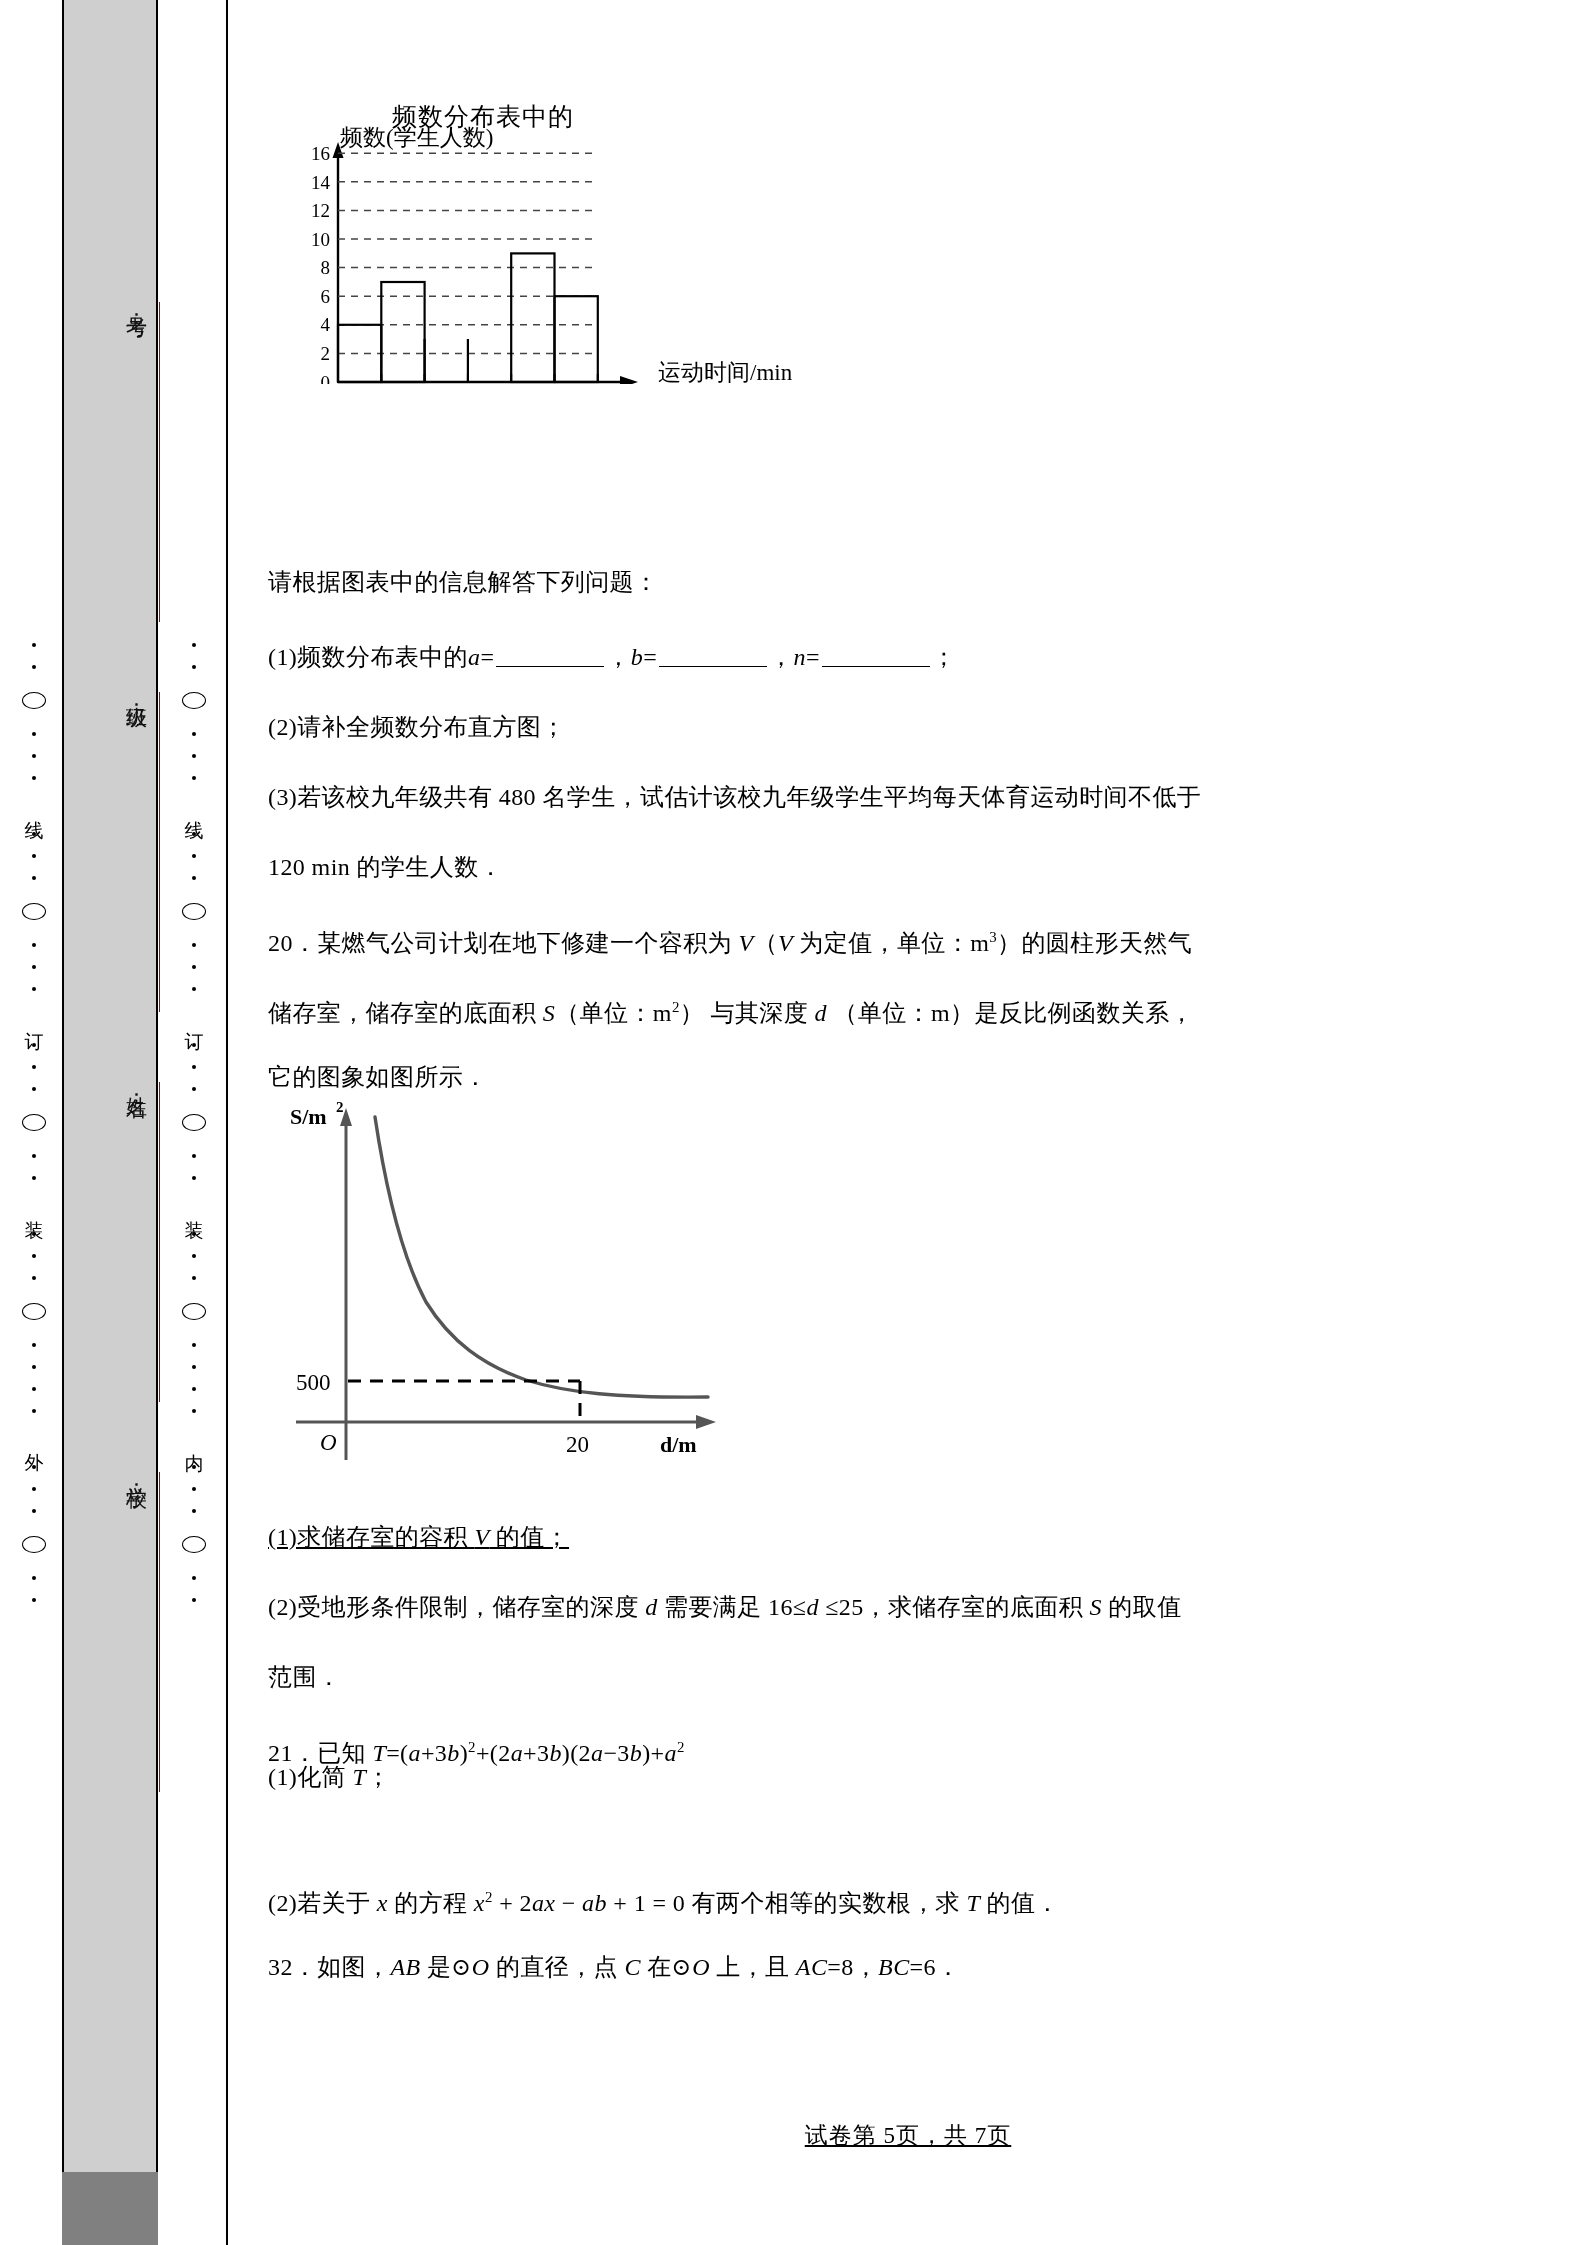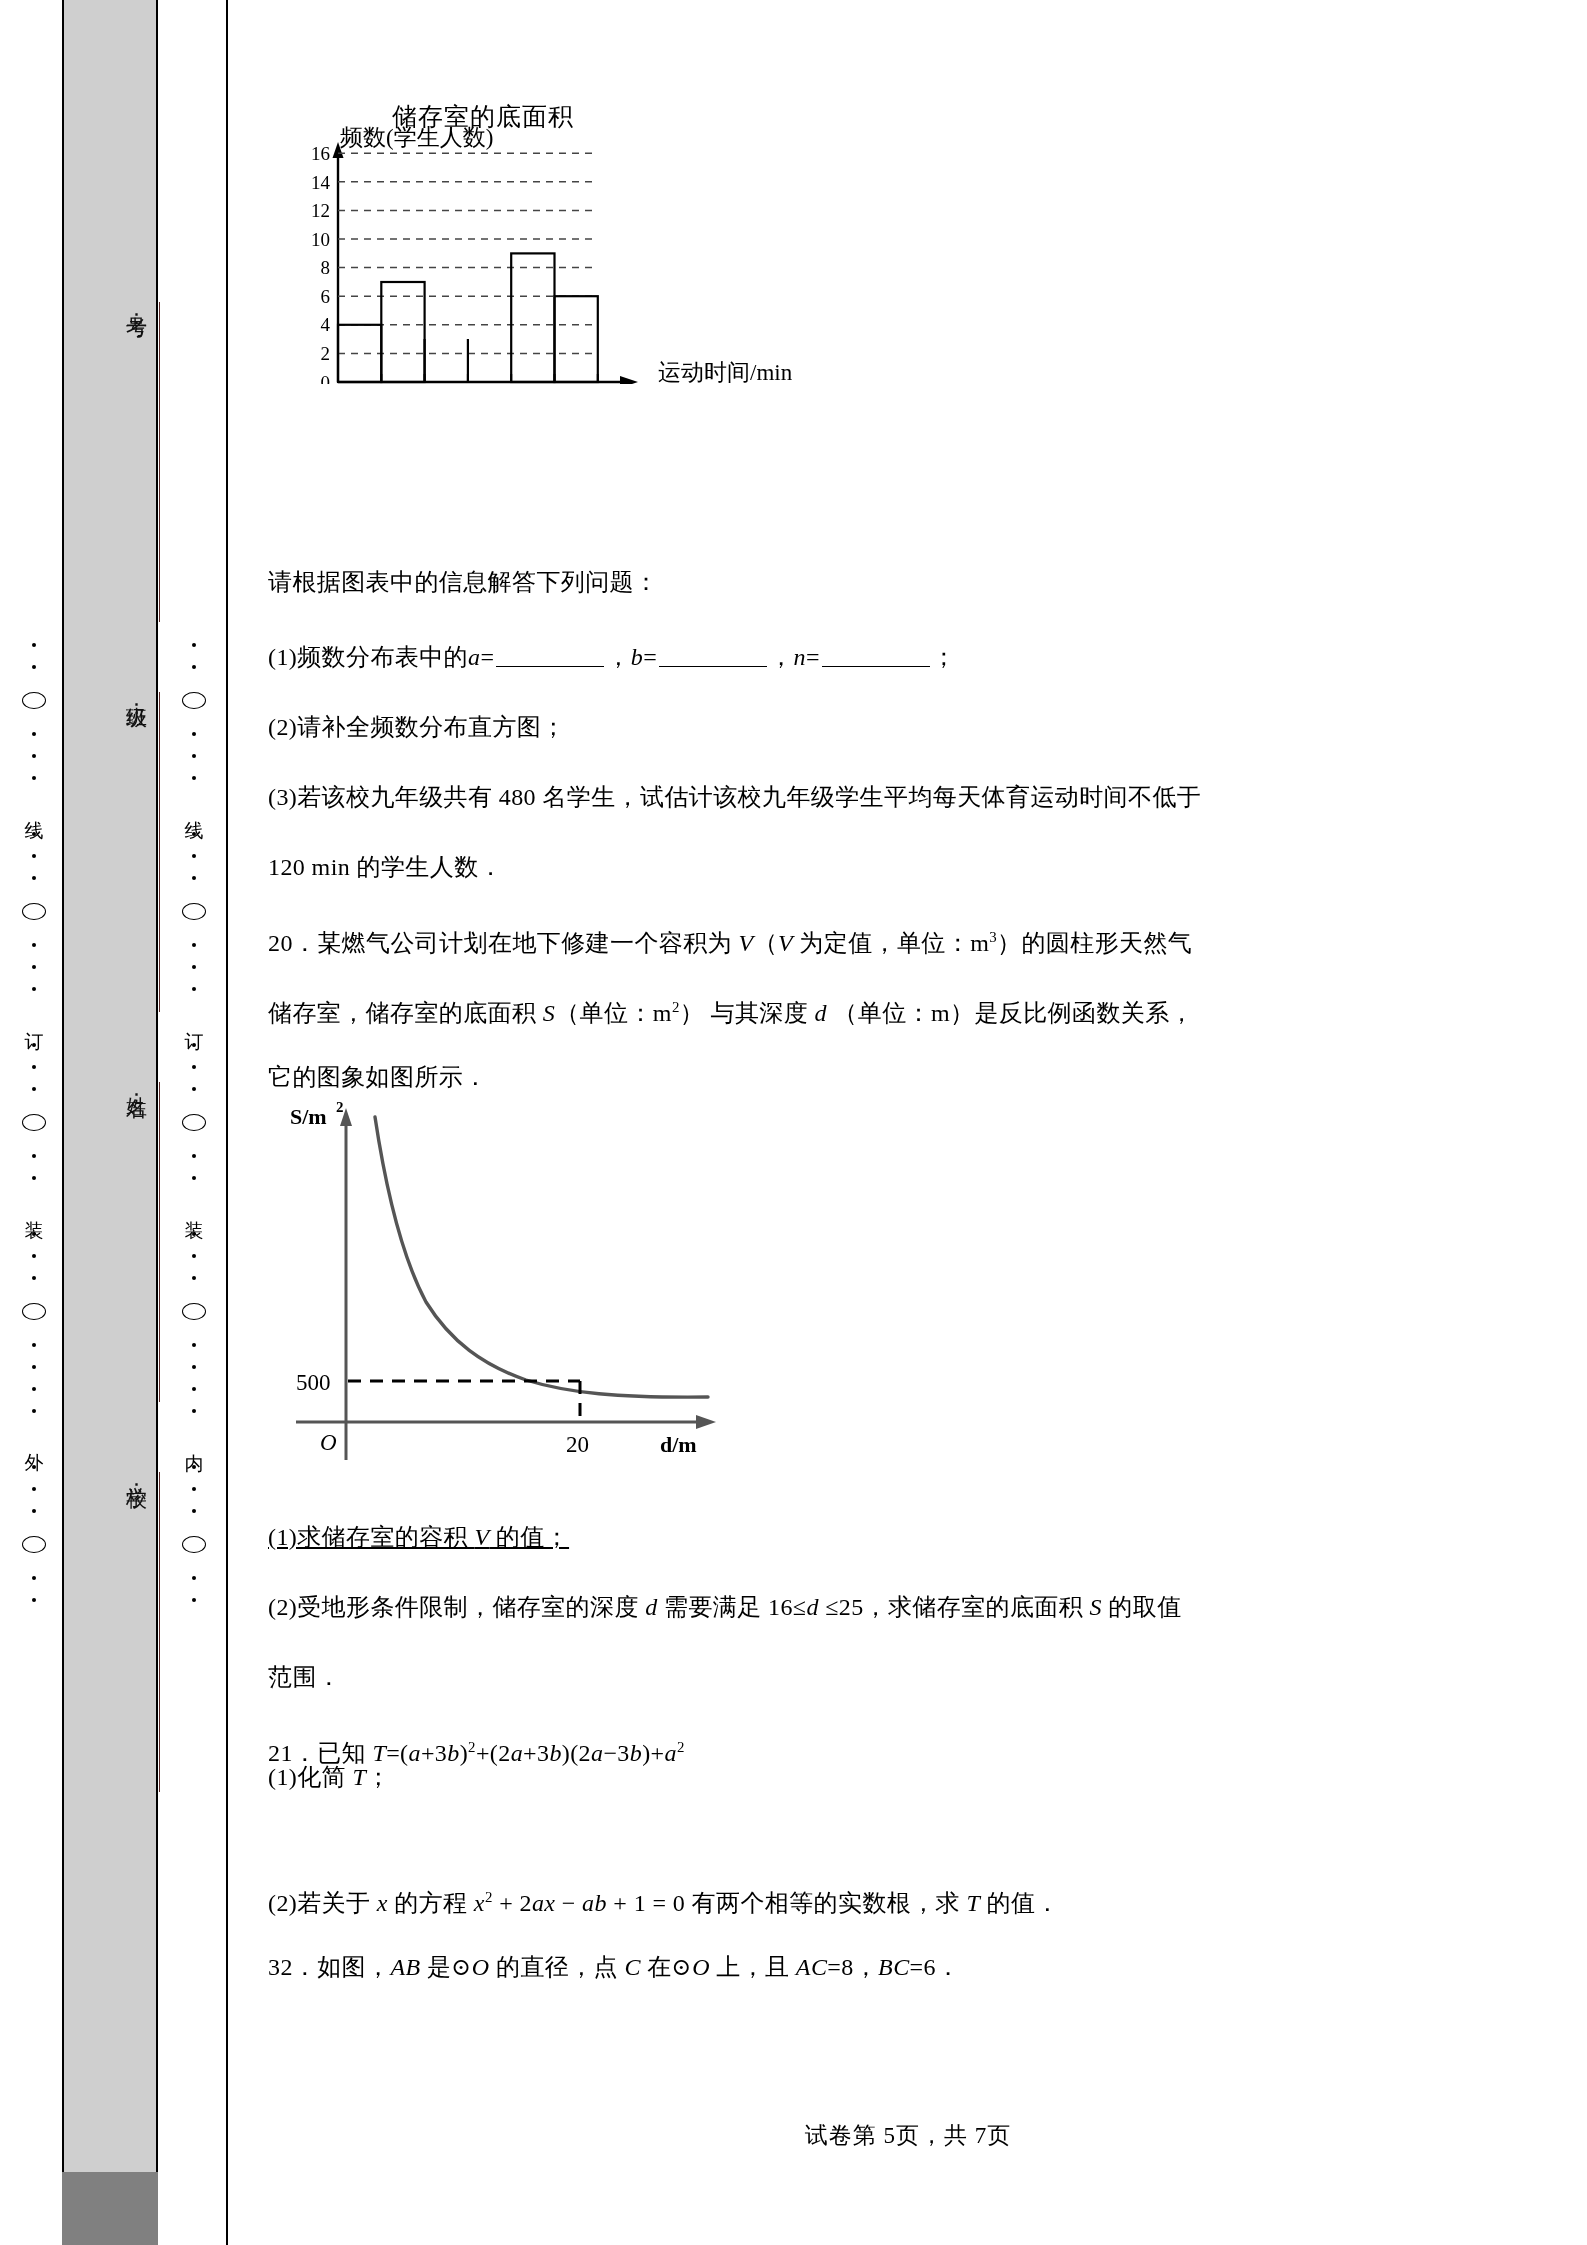--- a/index.html
+++ b/index.html
@@ -84,21 +84,21 @@
     height:20px;vertical-align:-2px;margin:0 2px;
   }
   sup{font-size:0.62em;vertical-align:super;}
 
   
   #fig-hyper{position:absolute;left:10px;top:1070px;width:470px;height:400px;}
 
   
   #footer{
     position:absolute;left:0;top:2120px;width:1300px;text-align:center;
-    font-size:23px;letter-spacing:1px;
+    font-size:23px;letter-spacing:1px;text-decoration:underline;
   }
 </style>
 </head>
 <body>
 
 <div id="margin-area">
 
   <div id="gray-cap-top"></div>
   <div id="gray-strip">
     <div class="field" style="top:300px;height:330px;">
@@ -199,21 +199,21 @@
     <span class="dot"></span>
     <span class="dot"></span>
   </div>
 
   <div id="margin-border-right"></div>
 </div>
 
 <div id="content">
 
   <div id="fig-hist">
-    <div id="hist-title">储存室的底面积</div>
+    <div id="hist-title">频数分布表中的</div>
     <svg id="hist-svg" width="620" height="250" viewBox="0 0 620 250">
 
       <line x1="70" y1="248" x2="70" y2="22" stroke="#000" stroke-width="2.4"></line>
       <polygon points="70,8 64.5,24 75.5,24" fill="#000"></polygon>
 
       <line x1="70" y1="248" x2="355" y2="248" stroke="#000" stroke-width="2.4"></line>
       <polygon points="370,248 352,242 352,254" fill="#000"></polygon>
       <line x1="355" y1="248" x2="358" y2="248" stroke="#000" stroke-width="2.4"></line>
 
       <g stroke="#444" stroke-width="1.5" stroke-dasharray="7,6">

